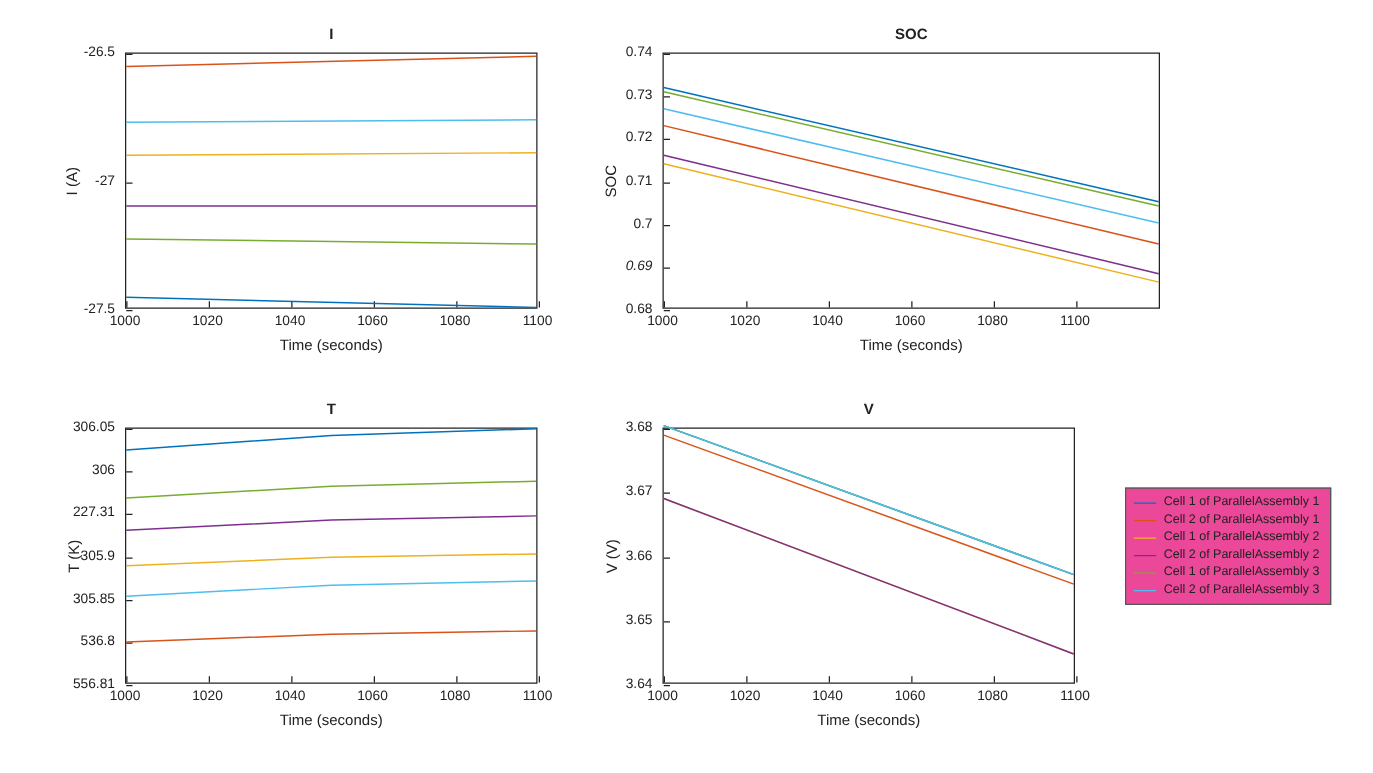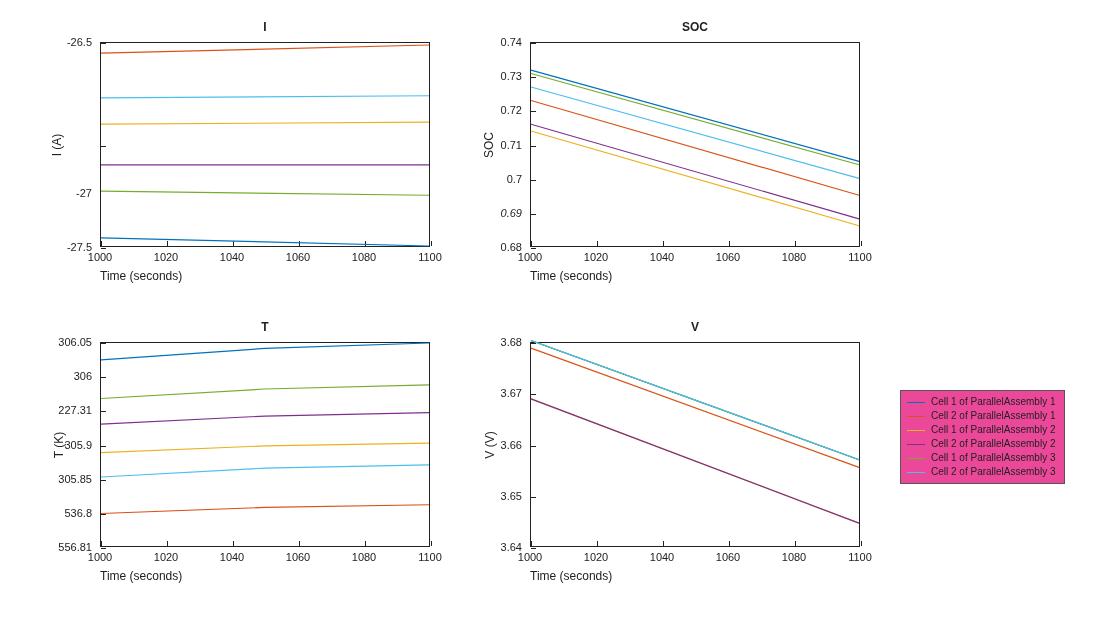--- a/index.html
+++ b/index.html
@@ -34,21 +34,21 @@
     left: 0;
     text-align: center;
     font-weight: bold;
     font-size: 12px;
   }
   .xlabel {
     position: absolute;
     width: 100%;
     left: 0;
     bottom: -36px;
-    text-align: left;
+    text-align: center;
     font-size: 12px;
   }
   .ylabel {
     position: absolute;
     left: -54px;
     top: 50%;
     transform: translateY(-50%) rotate(-90deg);
     transform-origin: center;
     white-space: nowrap;
     font-size: 12px;
@@ -135,24 +135,24 @@
       <div class="title">I</div>
       <div class="xlabel">Time (seconds)</div>
       <div class="ylabel">I (A)</div>
       <div class="tick-x" style="left: 0px;">1000</div>
       <div class="tick-x" style="left: 66px;">1020</div>
       <div class="tick-x" style="left: 132px;">1040</div>
       <div class="tick-x" style="left: 198px;">1060</div>
       <div class="tick-x" style="left: 264px;">1080</div>
       <div class="tick-x" style="left: 330px;">1100</div>
       <div class="tick-y" style="top: 205px;">-27.5</div>
-      <div class="tick-y" style="top: 102.5px; margin-top: 48px;">-27</div>
+      <div class="tick-y" style="top: 102.5px;">-27</div>
       <div class="tick-y" style="top: 0px;">-26.5</div>
     </div>
-  <div class="axes" style="left: 530px; top: 42px; width: 330px; height: 205px;">
+  <div class="axes" style="left: 530px; top: 42px; width: 398px; height: 205px;">
       <div class="plot-area" style="width: 100%; height: 100%;">
         <div class="tick-mark-x" style="left: 0px;"></div>
         <div class="tick-mark-x" style="left: 66px;"></div>
         <div class="tick-mark-x" style="left: 132px;"></div>
         <div class="tick-mark-x" style="left: 198px;"></div>
         <div class="tick-mark-x" style="left: 264px;"></div>
         <div class="tick-mark-x" style="left: 330px;"></div>
         <div class="tick-mark-y" style="top: 205px;"></div>
         <div class="tick-mark-y" style="top: 170.833px;"></div>
         <div class="tick-mark-y" style="top: 136.667px;"></div>

